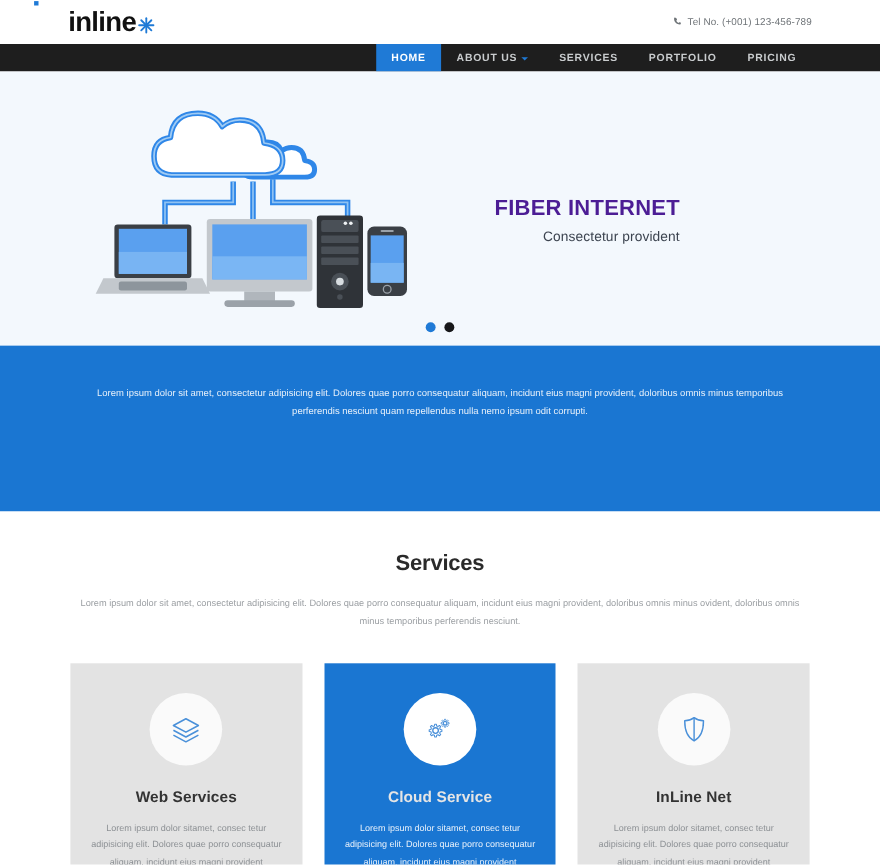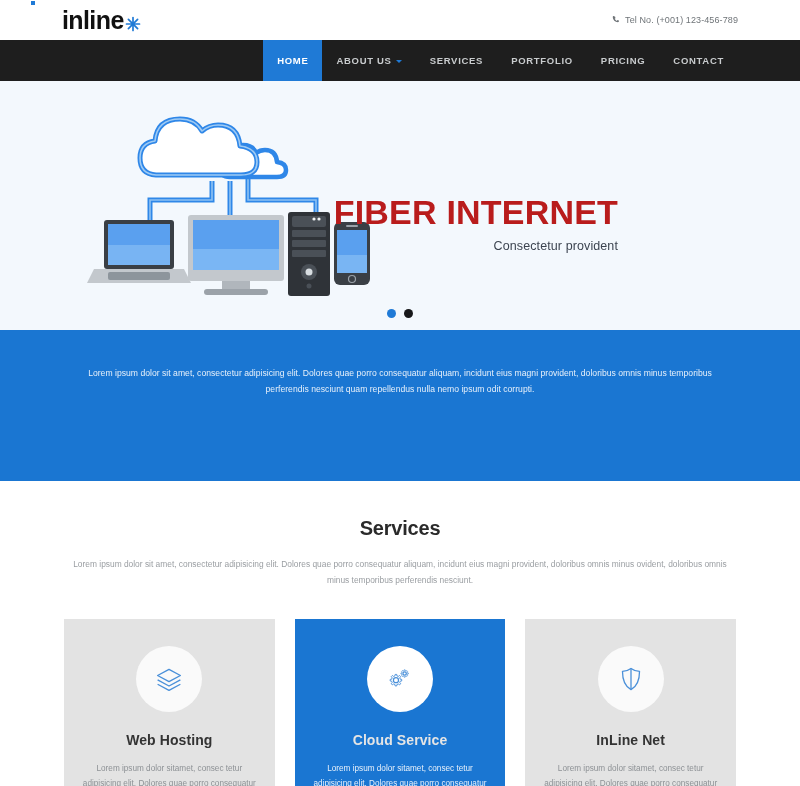--- a/index.html
+++ b/index.html
@@ -28,21 +28,21 @@
   }
   .logo-star { margin-left:1px; position:relative; width:16px; height:16px; top:3px; }
   .topbar-contact {
     font-size:9px; color:#6f7478; display:flex; align-items:flex-start; gap:4px;
     letter-spacing:0.1px;
   }
   .phone-icon { display:inline-block; width:9px; height:9px; }
 
   
   .navbar {
-    height:41px; background:#1e1e1e;
+    height:25px; background:#1e1e1e;
     display:flex; align-items:stretch; justify-content:flex-end;
     padding-right:62px;
   }
   .nav-item {
     display:flex; align-items:center; gap:4px;
     padding:0 14px;
     font-size:9.5px; font-weight:bold; letter-spacing:0.7px;
     color:#c9ccce; text-transform:uppercase;
     cursor:pointer; white-space:nowrap;
   }
@@ -55,21 +55,21 @@
 
   
   .hero {
     position:relative; height:249px; background:#f3f8fd; overflow:hidden;
   }
   .hero-art { position:absolute; left:78px; top:8px; width:310px; height:225px; }
   .hero-copy {
     position:absolute; right:182px; top:113px; text-align:right;
   }
   .hero-title {
-    font-size:34px; font-weight:bold; color:#b91c1c;
+    font-size:20px; font-weight:bold; color:#4c1d95;
     letter-spacing:0.2px; line-height:1.1;
   }
   .hero-sub {
     font-size:12.5px; font-weight:normal; color:#3c4450;
     margin-top:8px; letter-spacing:0.1px;
   }
   .slider-dots {
     position:absolute; left:0; right:0; bottom:12px;
     display:flex; justify-content:center; gap:8px;
   }
@@ -159,23 +159,20 @@
     </div>
     <div class="nav-item">
       <span>SERVICES</span>
     </div>
     <div class="nav-item">
       <span>PORTFOLIO</span>
     </div>
     <div class="nav-item">
       <span>PRICING</span>
     </div>
-    <div class="nav-item">
-      <span>CONTACT</span>
-    </div>
   </div>
 
   <div class="hero">
 
     <div class="hero-art">
       <svg viewBox="0 0 310 225" width="310" height="225">
 
         <g stroke="#2f87e8" stroke-width="5" fill="none">
           <path d="M134 92 L134 111 L72 111 L72 131"></path>
           <path d="M152 92 L152 131"></path>
@@ -254,21 +251,21 @@
   <div class="cards">
 
     <div class="card">
       <div class="card-icon-wrap">
         <svg viewBox="0 0 32 32" width="28" height="28" fill="none" stroke="#4a90d9" stroke-width="1.6" stroke-linejoin="round">
           <path d="M16 5 L29 12 L16 19 L3 12 Z"></path>
           <path d="M3 17 L16 24 L29 17"></path>
           <path d="M3 22 L16 29 L29 22"></path>
         </svg>
       </div>
-      <h3>Web Hosting</h3>
+      <h3>Web Services</h3>
       <p>Lorem ipsum dolor sitamet, consec tetur adipisicing elit. Dolores quae porro consequatur aliquam, incidunt eius magni provident</p>
     </div>
 
     <div class="card featured">
       <div class="card-icon-wrap">
         <svg viewBox="0 0 32 32" width="28" height="28" fill="none" stroke="#4a90d9" stroke-width="1.4" stroke-linejoin="round">
           <g transform="translate(12.5,19.5)">
             <path d="M0 -9 L2 -8.3 L3.8 -9.6 L5.4 -8 L4.1 -6.2 L4.8 -4.2 L7 -3.9 L7 -1.6 L4.8 -1.3 L4.1 0.7 L5.4 2.5 L3.8 4.1 L2 2.8 L0 3.5 L-0.3 5.7 L-2.6 5.7 L-2.9 3.5 L-4.9 2.8 L-6.7 4.1 L-8.3 2.5 L-7 0.7 L-7.7 -1.3 L-9.9 -1.6 L-9.9 -3.9 L-7.7 -4.2 L-7 -6.2 L-8.3 -8 L-6.7 -9.6 L-4.9 -8.3 L-2.9 -9 L-2.6 -11.2 L-0.3 -11.2 Z" transform="scale(0.78)"></path>
             <circle cx="-1.1" cy="-2.2" r="2.9"></circle>
           </g>

